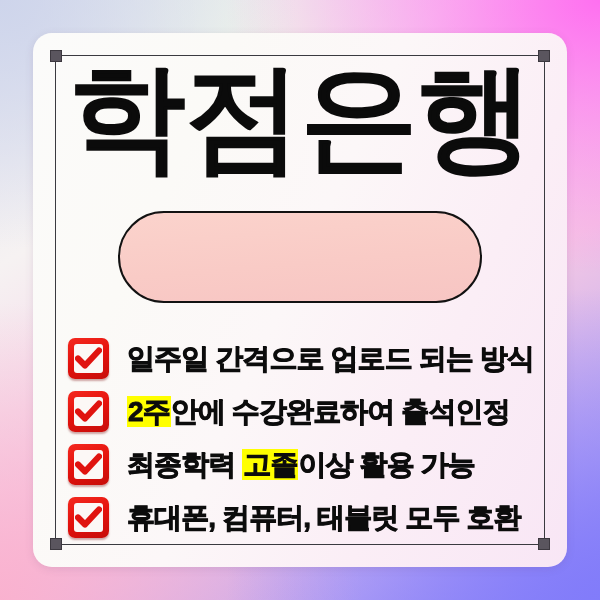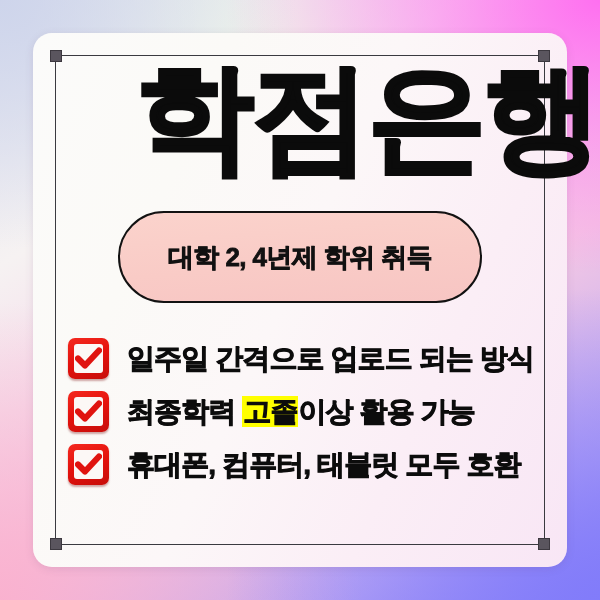--- a/index.html
+++ b/index.html
@@ -70,24 +70,24 @@
   .corner-sq.tr { right: -6px; top: -6px; }
   .corner-sq.bl { left: -6px;  bottom: -6px; }
   .corner-sq.br { right: -6px; bottom: -6px; }
 
   
   #title {
     position: absolute;
     left: 0;
     top: 58px;
     width: 600px;
-    text-align: right;
+    text-align: center;
     font-size: 118px;
     line-height: 1.0;
-    font-weight: 700;
+    font-weight: 400;
     color: #0b0b0b;
     letter-spacing: -2px;
     -webkit-text-stroke: 3.5px #0b0b0b;
     white-space: nowrap;
   }
 
   
   #pill {
     position: absolute;
     left: 118px;
@@ -181,36 +181,45 @@
   <div id="frame">
     <span class="corner-sq tl"></span>
     <span class="corner-sq tr"></span>
     <span class="corner-sq bl"></span>
     <span class="corner-sq br"></span>
   </div>
 
   <div id="title">학점은행</div>
 
   <div id="pill">
-    <div class="pill-line">대학 2, 4년제 학위 취득</div>
   </div>
 
   <div id="checklist">
 
     <div class="check-row">
       <span class="cbox">
         <svg viewBox="0 0 27 25" xmlns="http://www.w3.org/2000/svg" aria-hidden="true">
           <path d="M3 12.5 L10 19.5 L24 4.5" fill="none" stroke="#e01410" stroke-width="6.2" stroke-linecap="round" stroke-linejoin="round"></path>
         </svg>
       </span>
       <span class="check-text">
         <span>일주일 간격으로 업로드 되는 방식</span><span></span>
       </span>
     </div>
 
+    <div class="check-row">
+      <span class="cbox">
+        <svg viewBox="0 0 27 25" xmlns="http://www.w3.org/2000/svg" aria-hidden="true">
+          <path d="M3 12.5 L10 19.5 L24 4.5" fill="none" stroke="#e01410" stroke-width="6.2" stroke-linecap="round" stroke-linejoin="round"></path>
+        </svg>
+      </span>
+      <span class="check-text">
+        <span></span><span class="hl">2주</span><span>안에 수강완료하여 출석인정</span>
+      </span>
+    </div>
 
     <div class="check-row">
       <span class="cbox">
         <svg viewBox="0 0 27 25" xmlns="http://www.w3.org/2000/svg" aria-hidden="true">
           <path d="M3 12.5 L10 19.5 L24 4.5" fill="none" stroke="#e01410" stroke-width="6.2" stroke-linecap="round" stroke-linejoin="round"></path>
         </svg>
       </span>
       <span class="check-text">
         <span>최종학력 </span><span class="hl">고졸</span><span>이상 활용 가능</span>
       </span>

